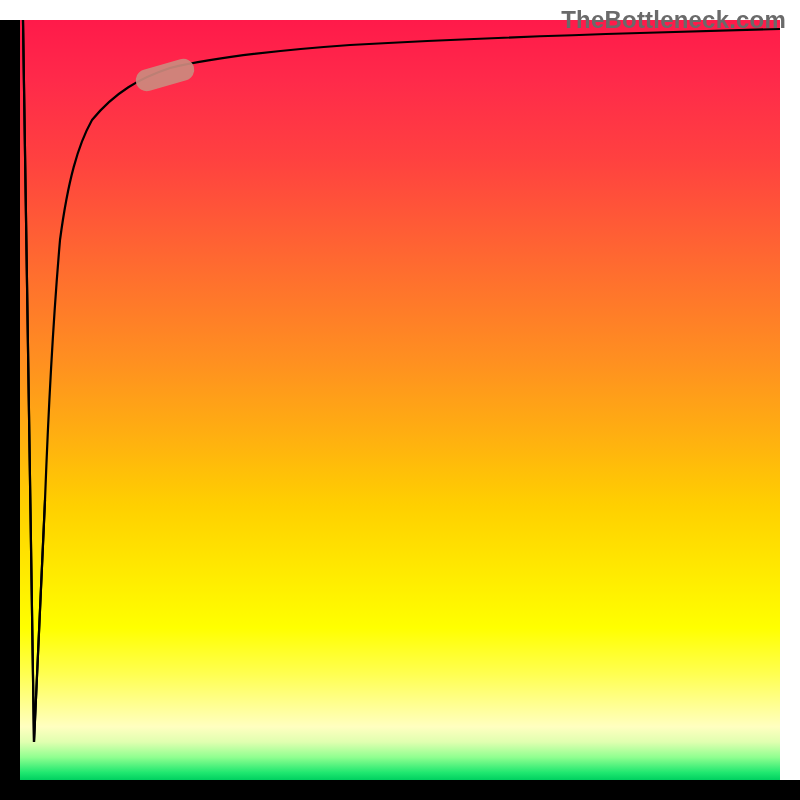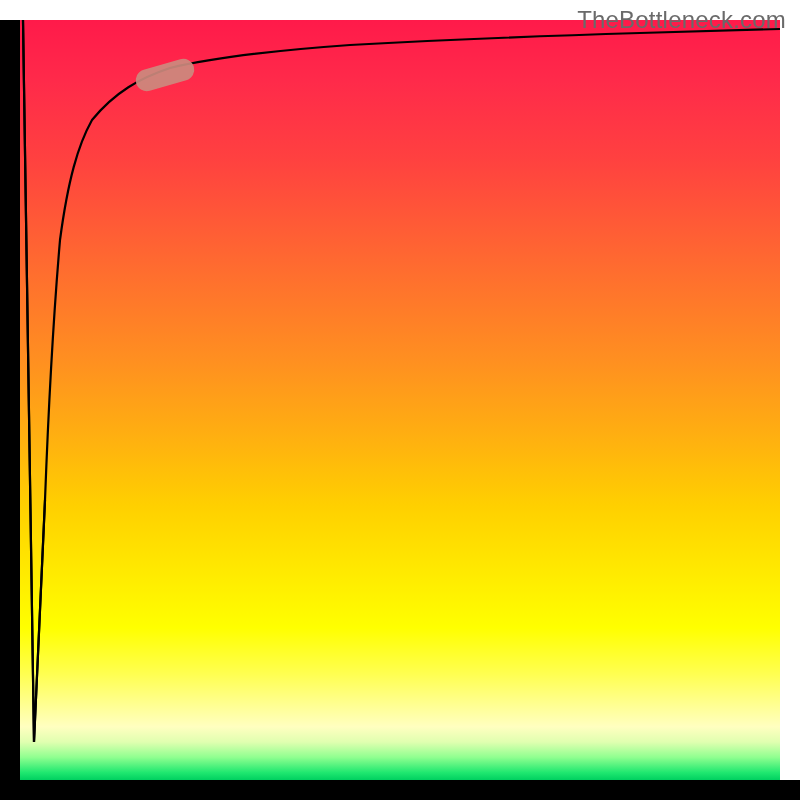--- a/index.html
+++ b/index.html
@@ -77,21 +77,21 @@
     fill: #cc8a7e;
     stroke: none;
     opacity: 0.92;
   }
   .watermark {
     position: absolute;
     top: 6px;
     right: 14px;
     color: #6a6a6a;
     font-size: 24px;
-    font-weight: 400;
+    font-weight: 700;
     letter-spacing: 0.2px;
   }
 </style>
 </head>
 <body>
 
 <div class="chart-container">
   <div class="plot-area"></div>
 
   <svg class="svg-overlay" viewBox="0 0 760 760">

